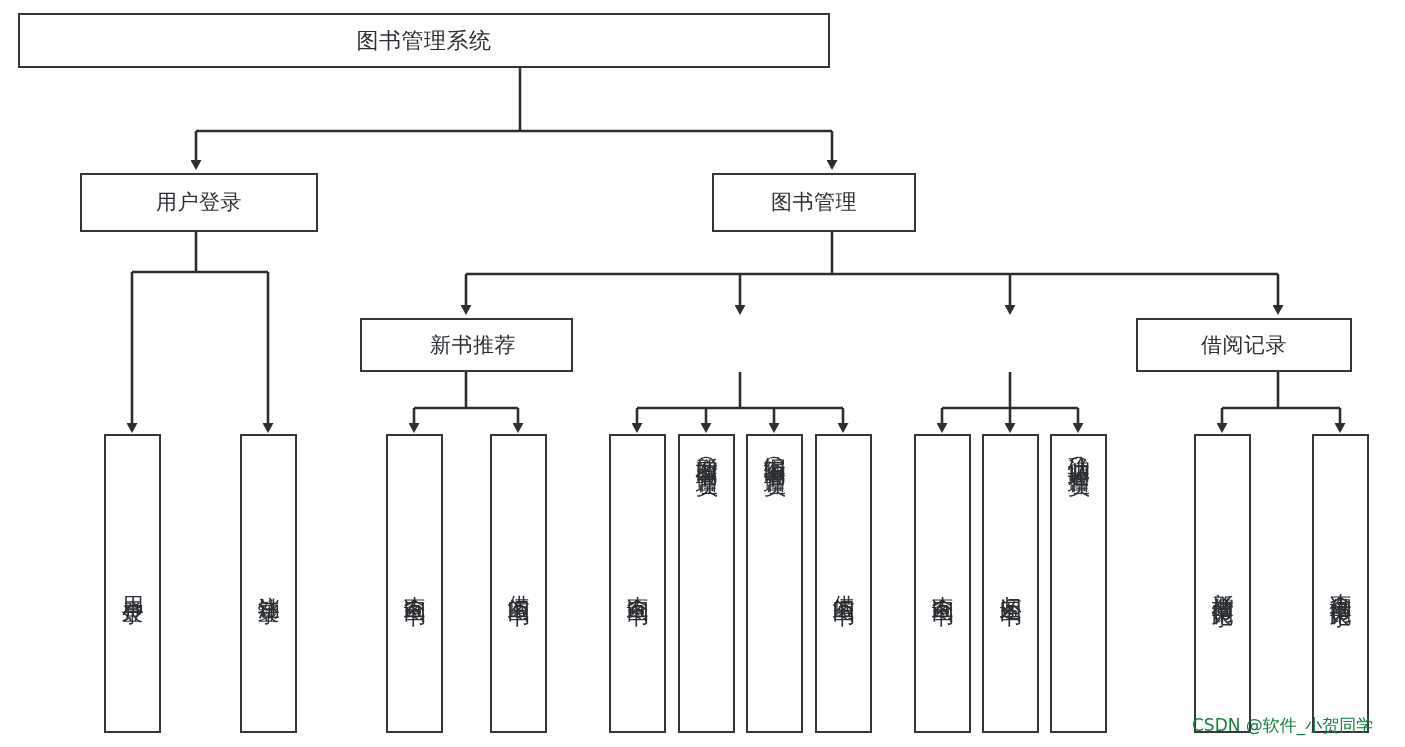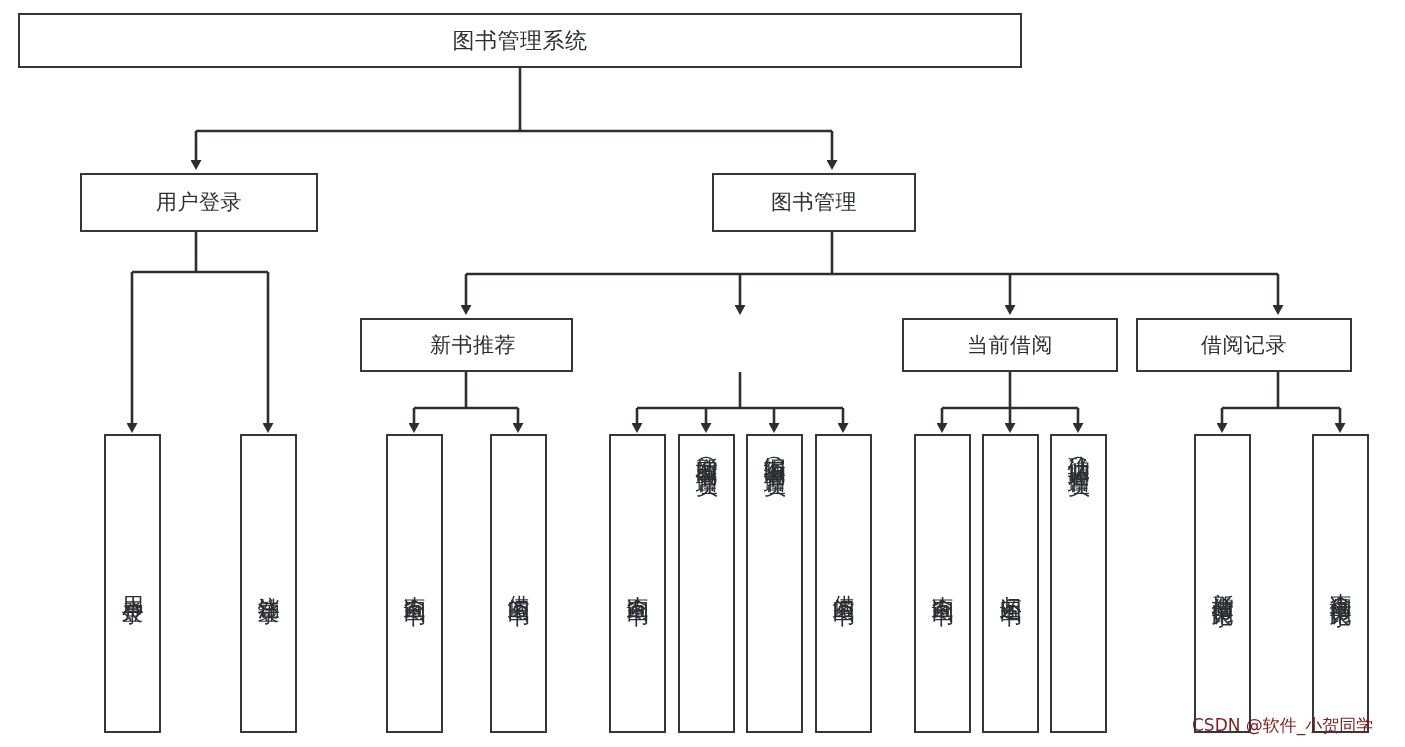--- a/index.html
+++ b/index.html
@@ -60,21 +60,21 @@
     line-height: 1.02;
     letter-spacing: 3px;
   }
   
   .node.vert.centered {
     align-items: center;
     padding-top: 0;
   }
   .watermark {
     position: absolute;
-    color: #7f1d1d;
+    color: #15803d;
     font-size: 17px;
     white-space: nowrap;
     z-index: 5;
     font-family: "DejaVu Sans", "Liberation Sans", sans-serif;
   }
 </style>
 </head>
 <body>
 
 <div id="canvas">
@@ -122,36 +122,33 @@
       <path d="M1010,408 L1010,424" marker-end="url(#arrow)"></path>
       <path d="M1078,408 L1078,424" marker-end="url(#arrow)"></path>
 
       <path d="M1278,372 L1278,408"></path>
       <path d="M1222,408 L1340,408"></path>
       <path d="M1222,408 L1222,424" marker-end="url(#arrow)"></path>
       <path d="M1340,408 L1340,424" marker-end="url(#arrow)"></path>
     </g>
   </svg>
 
-  <div class="node horiz root" style="left:18px; top:13px; width:1004px; height:55px;">
+  <div class="node horiz root" style="left:18px; top:13px; width:812px; height:55px;">
     <span class="label">图书管理系统</span>
   </div>
 
   <div class="node horiz" style="left:80px; top:173px; width:238px; height:59px;">
     <span class="label">用户登录</span>
   </div>
   <div class="node horiz" style="left:712px; top:173px; width:204px; height:59px;">
     <span class="label">图书管理</span>
   </div>
 
   <div class="node horiz" style="left:360px; top:318px; width:213px; height:54px;padding-left:13px;">
     <span class="label">新书推荐</span>
-  </div>
-  <div class="node horiz" style="left:902px; top:318px; width:216px; height:54px;">
-    <span class="label">当前借阅</span>
   </div>
   <div class="node horiz" style="left:1136px; top:318px; width:216px; height:54px;">
     <span class="label">借阅记录</span>
   </div>
 
   <div class="node vert centered" style="left:104px; top:434px; width:57px; height:299px;">
     <span class="label">用户登录</span>
   </div>
   <div class="node vert centered" style="left:240px; top:434px; width:57px; height:299px;">
     <span class="label">注销登录</span>

